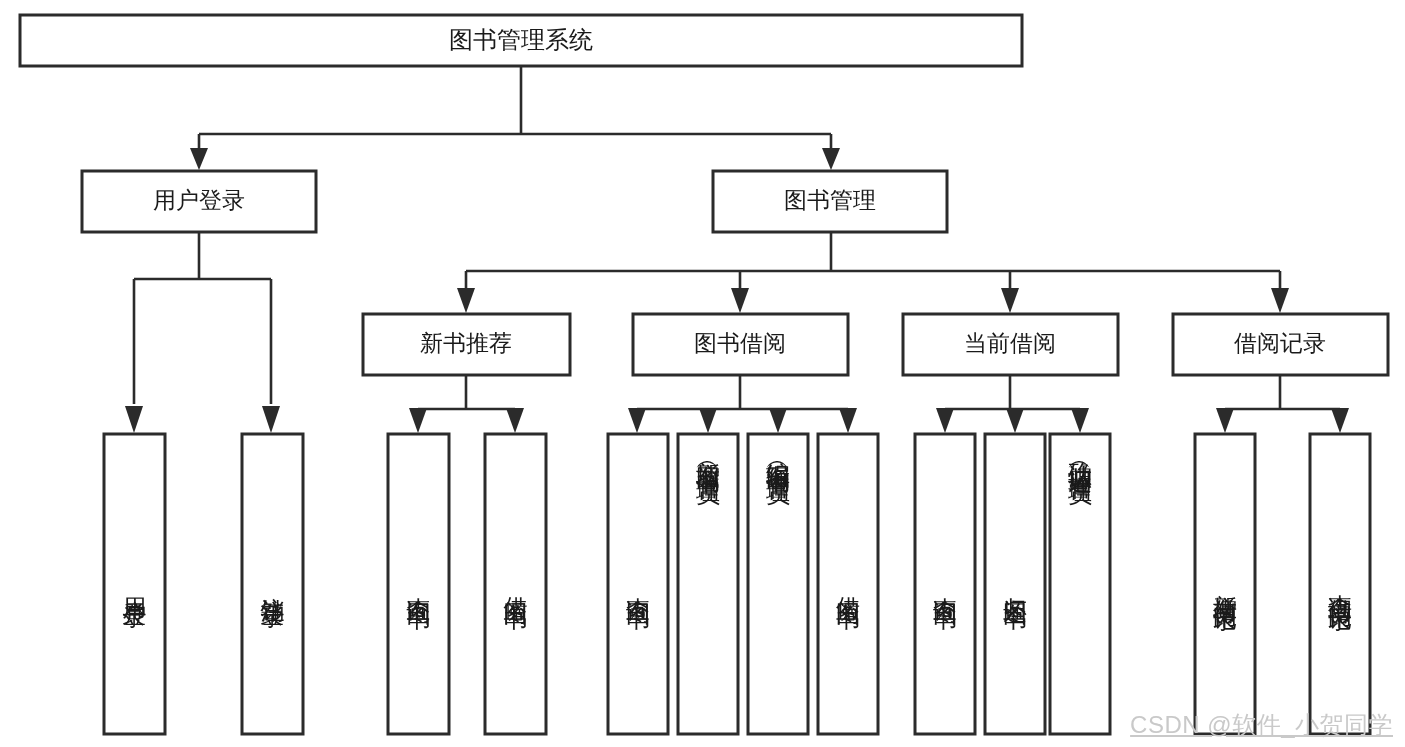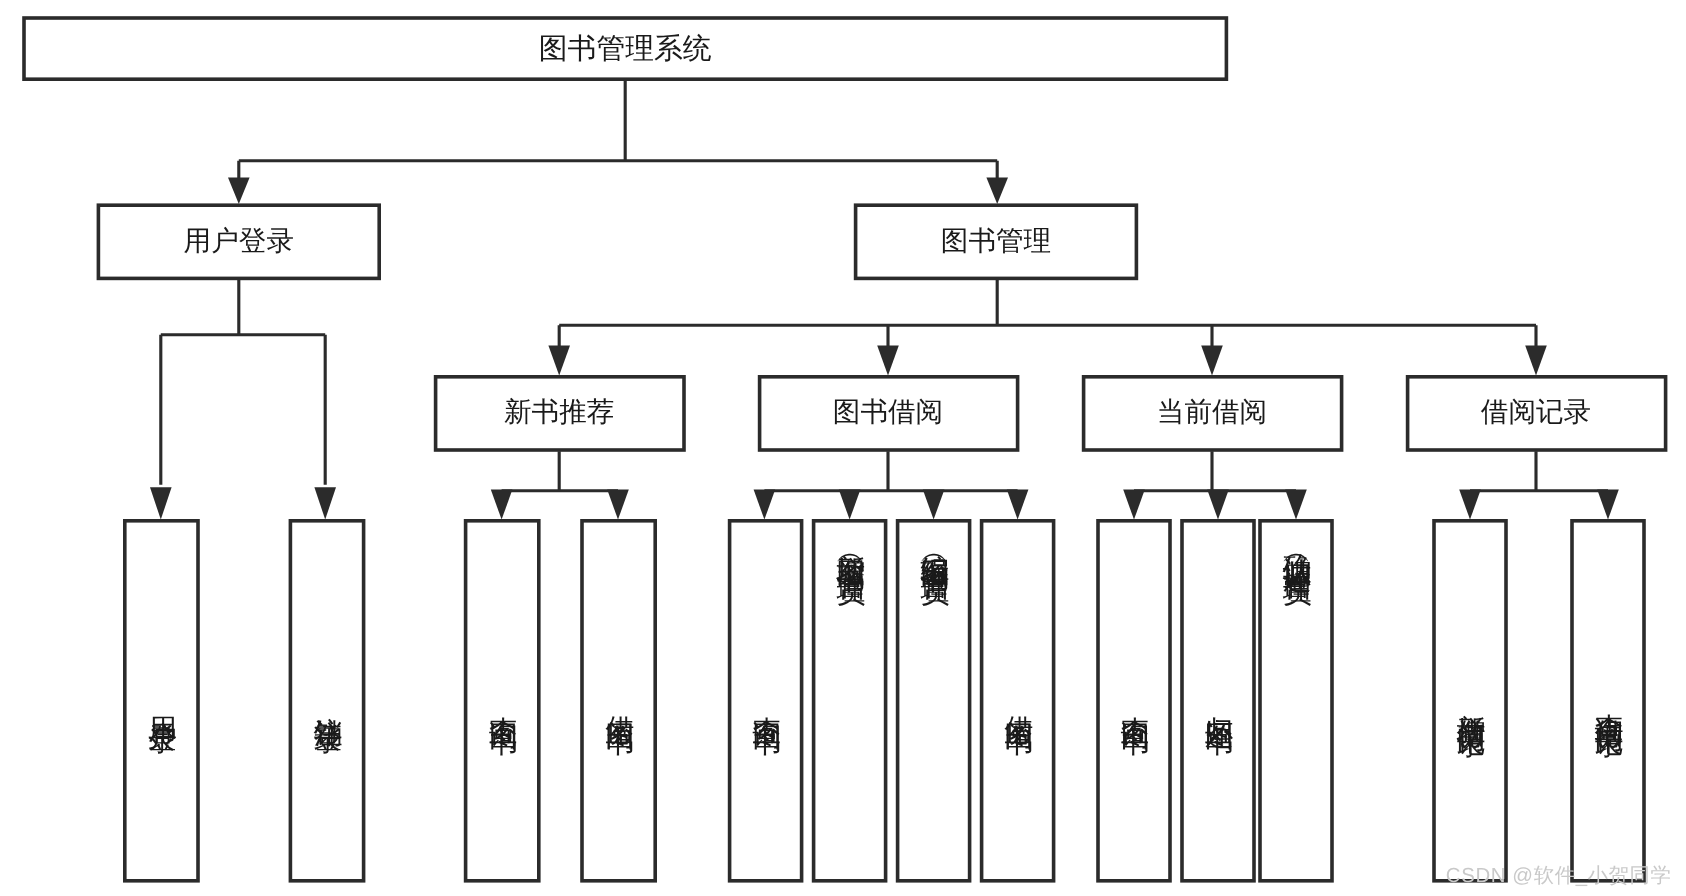--- a/index.html
+++ b/index.html
@@ -68,24 +68,25 @@
     align-items: center;
     justify-content: center;
     white-space: nowrap;
     pointer-events: none;
   }
   .watermark {
     position: absolute;
     right: 12px;
     bottom: 6px;
     font-family: "Liberation Sans", "DejaVu Sans", sans-serif;
-    font-size: 17px;
+    font-size: 24px;
     color: #c9c9c9;
     letter-spacing: 0.5px;
     white-space: nowrap;
+    text-decoration: underline;
   }
 </style>
 </head>
 <body>
 
 <div id="diagram-root">
 
   <svg class="diagram" viewBox="0 0 1405 747" xmlns="http://www.w3.org/2000/svg">
 
     <g>

